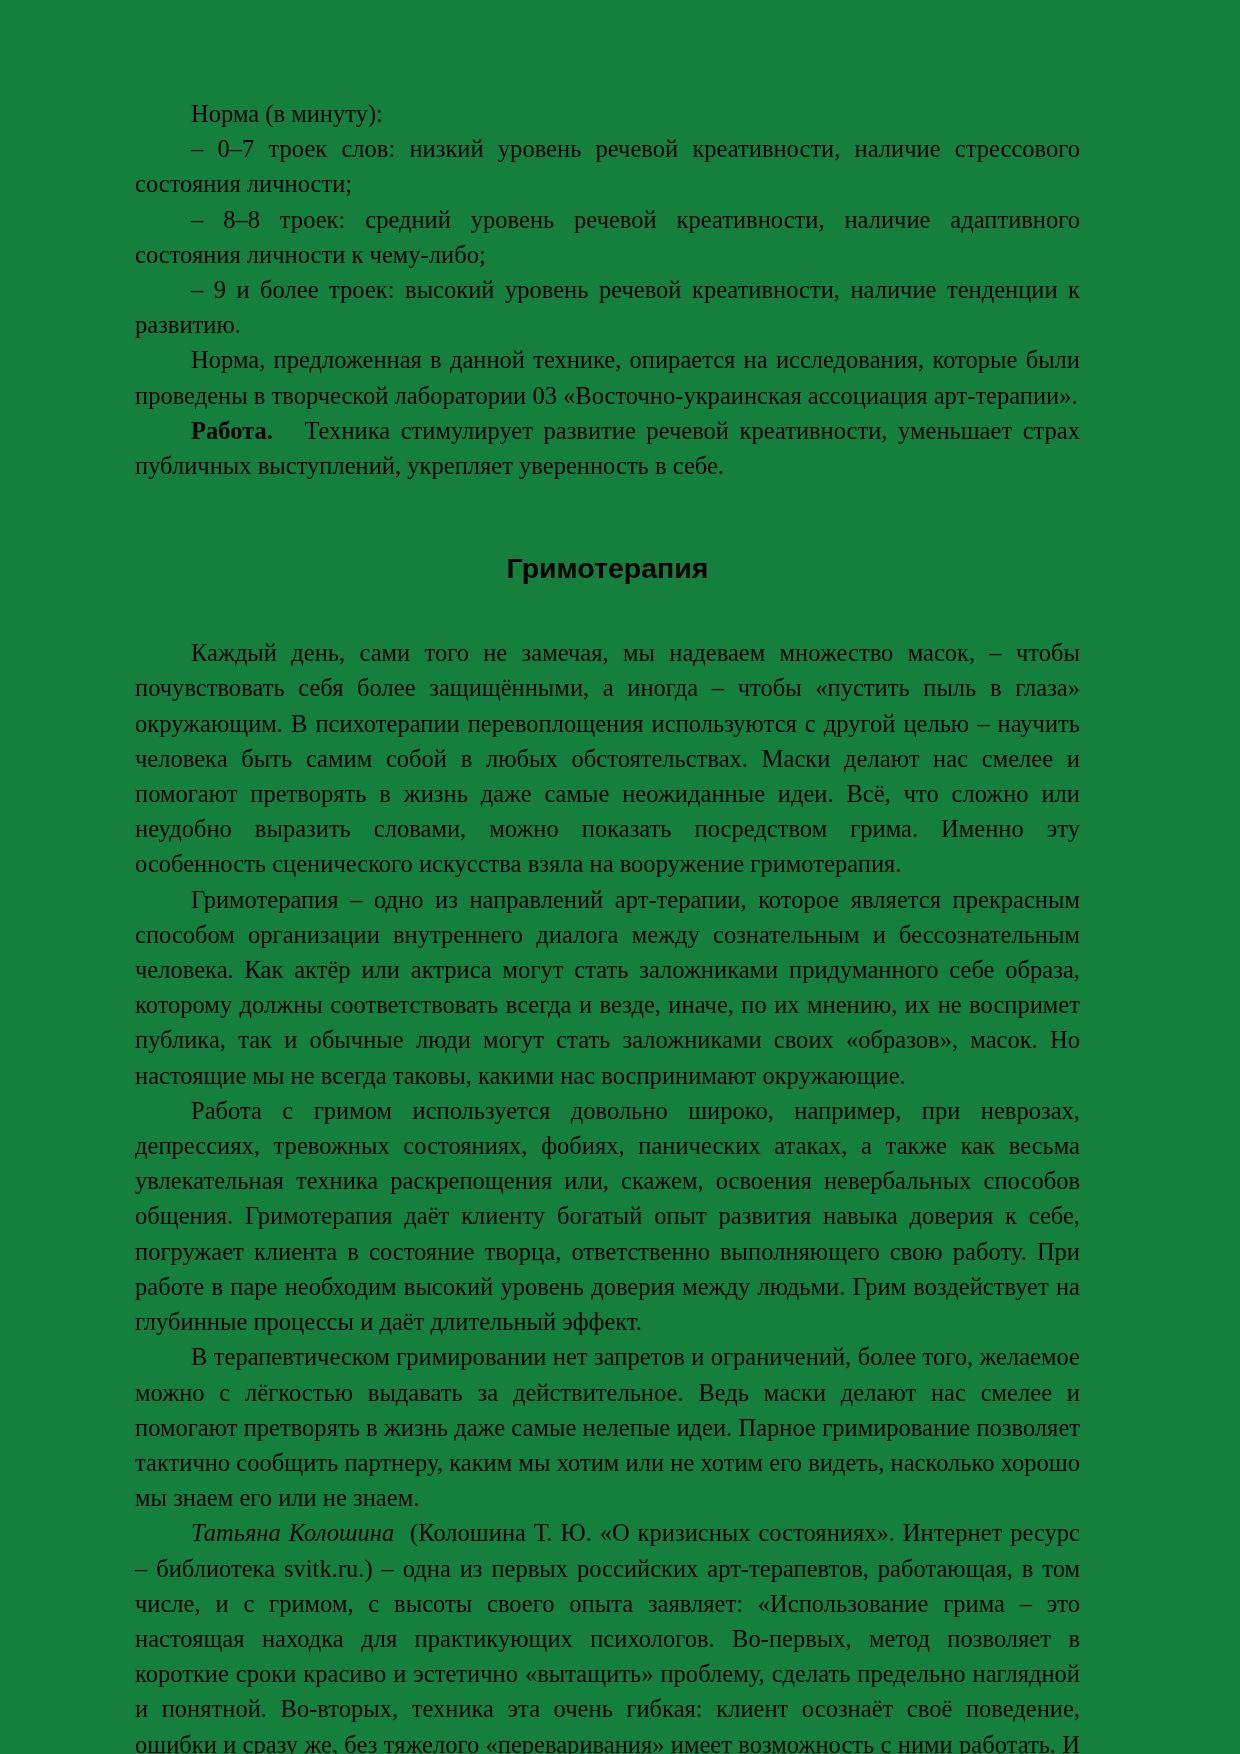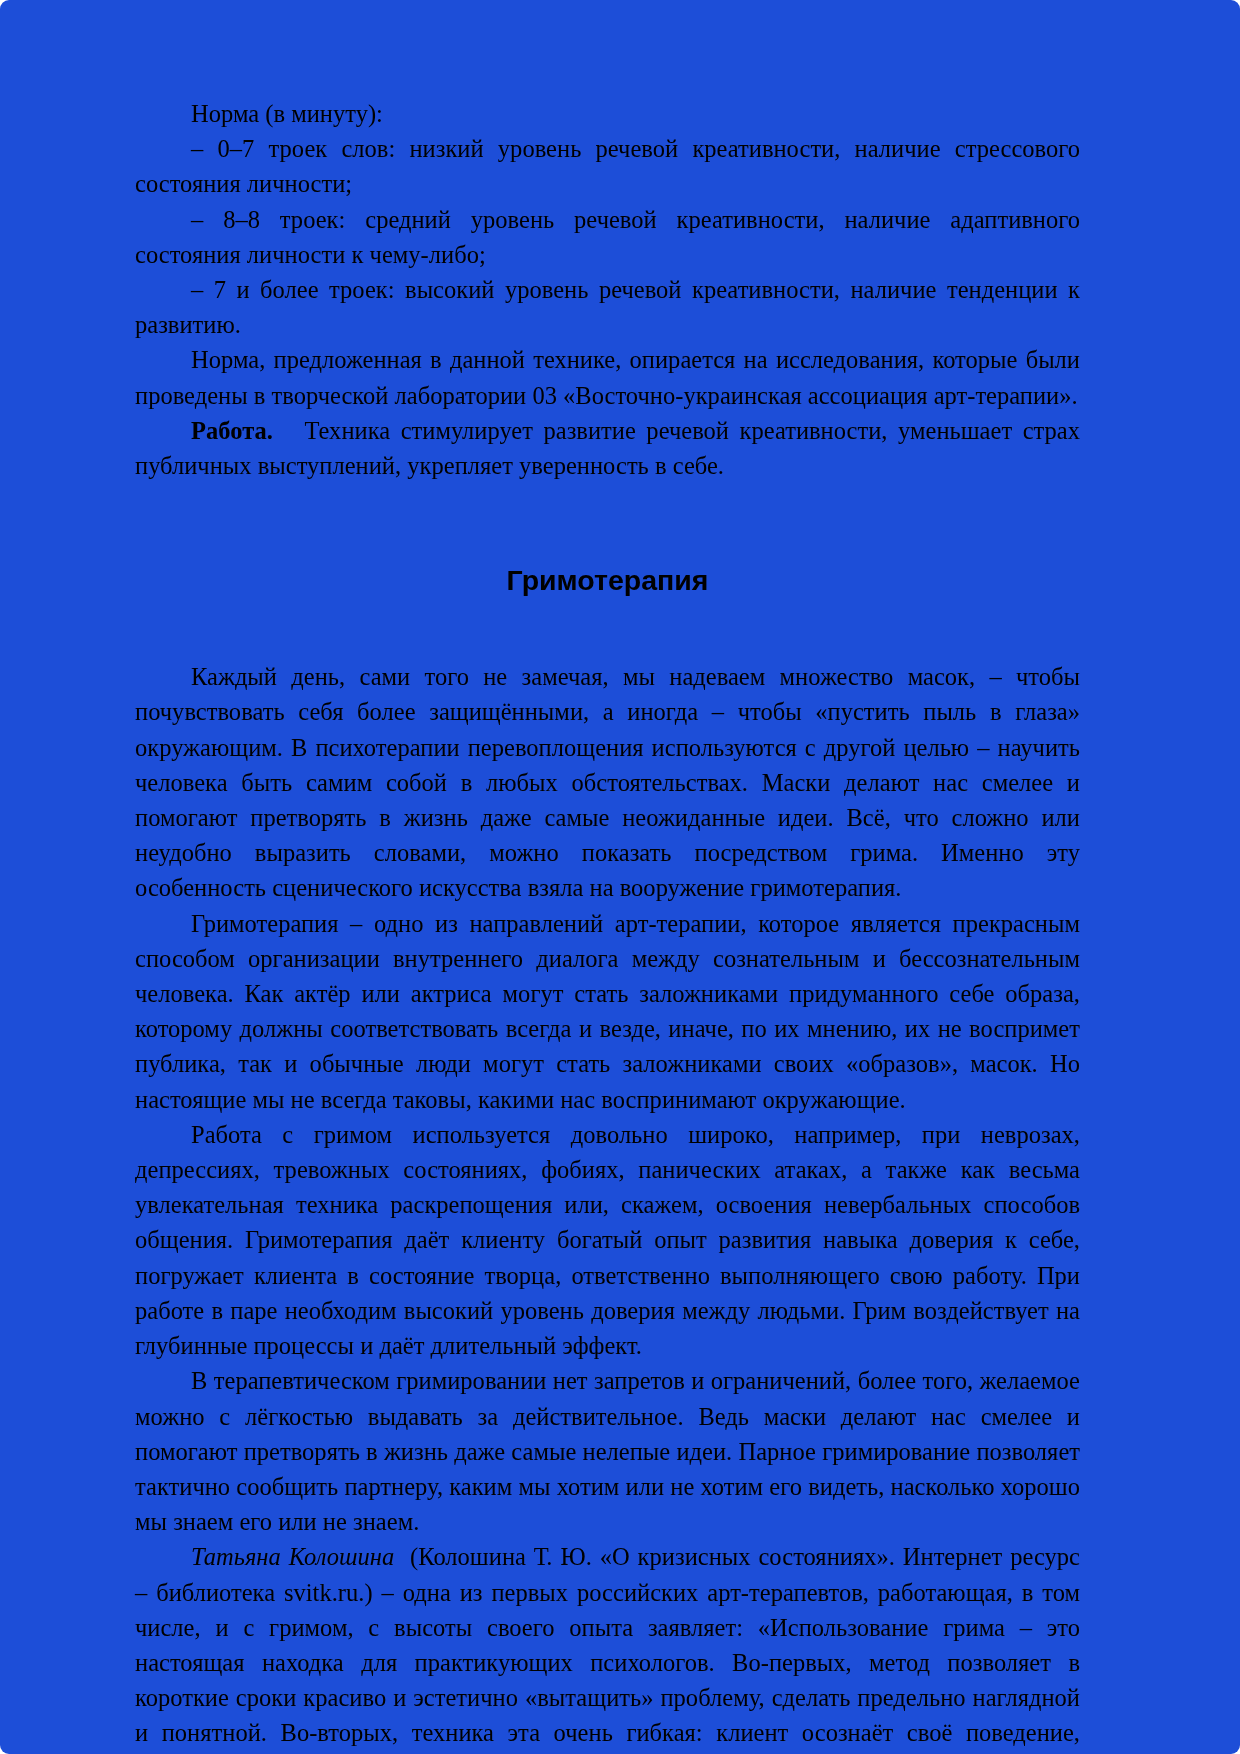--- a/index.html
+++ b/index.html
@@ -14,38 +14,37 @@
     font-family: "Liberation Serif", "DejaVu Serif", serif;
     color: #000000;
     -webkit-font-smoothing: antialiased;
   }
   .page {
     position: relative;
     box-sizing: border-box;
     width: 1240px;
     height: 1754px;
     padding: 96px 116px 0 135px;
-    background: #1d4ed8;
-    border-radius: 9px;
+    background: #15803d;
   }
   .doc-body {
     width: 945px;
   }
   p.para {
     margin: 0;
     font-size: 24.5px;
     line-height: 35.2px;
     text-align: justify;
     text-justify: inter-word;
     text-indent: 56px;
     hyphens: none;
     letter-spacing: 0.02px;
   }
   .section-title {
-    margin: 16px;
+    margin: 4px;
     padding: 0;
     text-align: center;
     font-family: "Liberation Sans", "DejaVu Sans", sans-serif;
     font-weight: bold;
     font-size: 28.5px;
     line-height: 34px;
   }
   .title-gap-before { height: 64px; }
   .title-gap-after  { height: 46px; }
   b.run-in { font-weight: bold; }
@@ -57,21 +56,21 @@
 
 <div class="page">
   <div class="doc-body">
 
     <p class="para">Норма (в минуту):</p>
 
     <p class="para">– 0–7 троек слов: низкий уровень речевой креативности, наличие стрессового состояния личности;</p>
 
     <p class="para">– 8–8 троек: средний уровень речевой креативности, наличие адаптивного состояния личности к чему-либо;</p>
 
-    <p class="para">– 7 и более троек: высокий уровень речевой креативности, наличие тенденции к развитию.</p>
+    <p class="para">– 9 и более троек: высокий уровень речевой креативности, наличие тенденции к развитию.</p>
 
 
     <p class="para">Норма, предложенная в данной технике, опирается на исследования, которые были проведены в творческой лаборатории 03 «Восточно-украинская ассоциация арт-терапии».</p>
 
     <p class="para"><b class="run-in">Работа.</b><span class="nbsp-pad">   </span><span>Техника стимулирует развитие речевой креативности, уменьшает страх публичных выступлений, укрепляет уверенность в себе.</span></p>
 
     <div class="title-gap-before"></div>
 
     <h2 class="section-title">Гримотерапия</h2>
 

